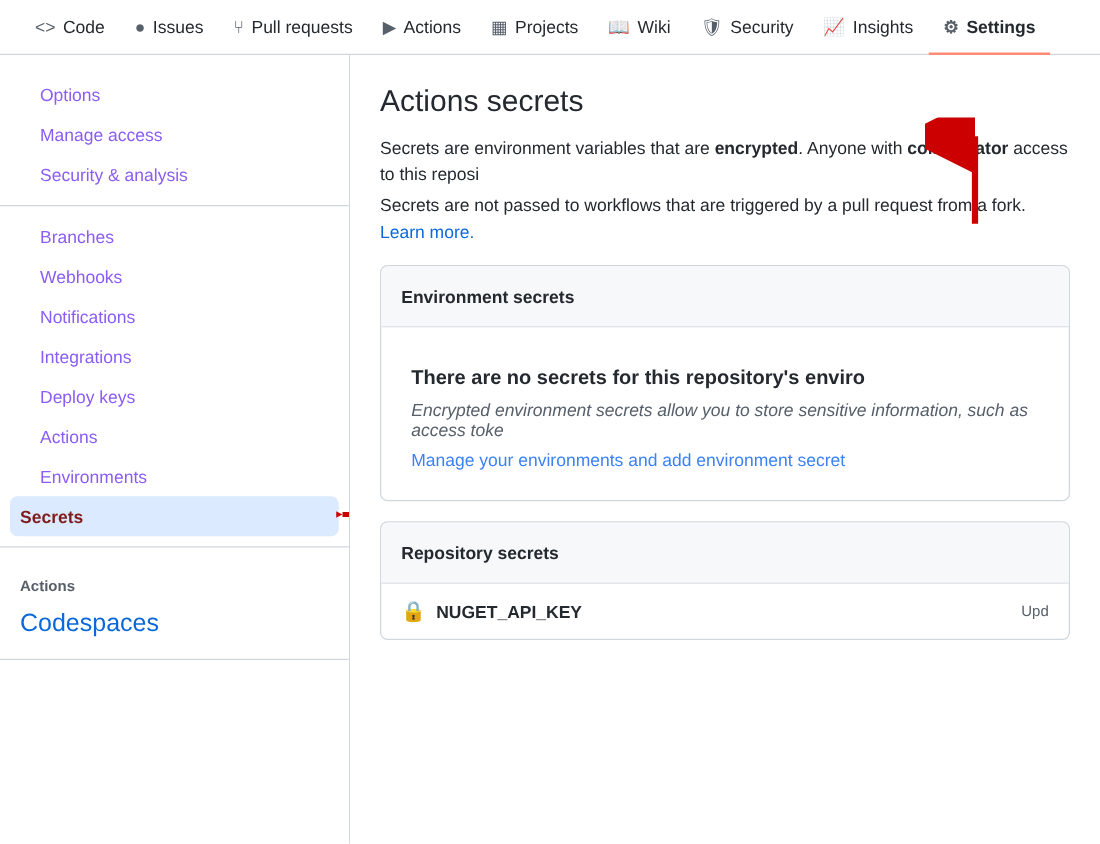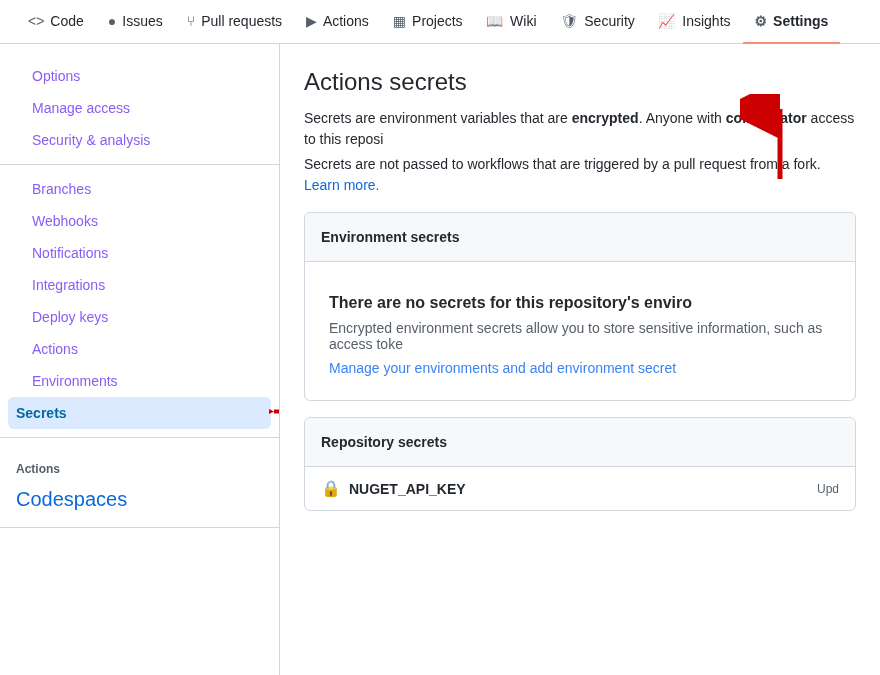--- a/index.html
+++ b/index.html
@@ -10,21 +10,21 @@
     .top-nav-item { display: flex; align-items: center; gap: 6px; padding: 8px 12px; font-size: 14px; color: #24292f; cursor: pointer; text-decoration: none; border-bottom: 2px solid transparent; height: 44px; white-space: nowrap; }
     .top-nav-item.active { font-weight: 600; border-bottom: 2px solid #fd8c73; }
     .top-nav-item .nav-icon { color: #57606a; }
 
     
     .layout { display: flex; height: calc(675px - 44px); }
 
     
     .sidebar { width: 280px; min-width: 280px; border-right: 1px solid #d0d7de; padding: 16px 0; overflow-y: auto; background: #fff; }
     .sidebar-item { display: block; padding: 8px 32px; font-size: 14px; color: #8b5cf6; cursor: pointer; text-decoration: none; }
-    .sidebar-item.active { background: #dbeafe; font-weight: 600; color: #0369a1; border-radius: 6px; margin: 0 8px; padding: 8px 8px; }
+    .sidebar-item.active { background: #dbeafe; font-weight: 600; color: #7f1d1d; border-radius: 6px; margin: 0 8px; padding: 8px 8px; }
     .sidebar-section-label { padding: 16px 16px 4px; font-size: 12px; font-weight: 600; color: #57606a; text-transform: none; }
     .sidebar-divider { border: none; border-top: 1px solid #d0d7de; margin: 8px 0; }
     .sidebar-link { display: block; padding: 8px 16px; font-size: 20px; color: #0969da; cursor: pointer; text-decoration: none; }
 
     
     .sidebar-item-wrapper { position: relative; }
 
     
     .main { flex: 1; padding: 24px 24px; overflow-y: auto; position: relative; }
     .page-title { font-size: 24px; font-weight: 400; margin-bottom: 12px; }
@@ -33,21 +33,21 @@
     .description a { color: #0969da; text-decoration: none; }
 
     
     .section { border: 1px solid #d0d7de; border-radius: 6px; margin-top: 16px; }
     .section-header { padding: 16px; font-size: 14px; font-weight: 600; border-bottom: 1px solid #d0d7de; background: #f6f8fa; border-radius: 6px 6px 0 0; }
     .section-body { padding: 0; }
 
     
     .empty-state { text-align: left; padding: 32px 24px 24px; }
     .empty-state-title { font-size: 16px; font-weight: 600; margin-bottom: 8px; }
-    .empty-state-desc { font-size: 14px; color: #57606a; margin-bottom: 8px; }
+    .empty-state-desc { font-size: 14px; color: #57606a; margin-bottom: 8px; font-style: italic; }
     .empty-state-link { color: #3b82f6; text-decoration: none; font-size: 14px; }
 
     
     .secret-row { display: flex; align-items: center; justify-content: space-between; padding: 12px 16px; border-top: 1px solid #d0d7de; }
     .secret-row:first-child { border-top: none; }
     .secret-name { display: flex; align-items: center; gap: 8px; font-size: 14px; font-weight: 600; color: #24292f; }
     .lock-icon { color: #1a7f37; font-size: 16px; }
     .secret-updated { font-size: 12px; color: #57606a; }
 
     

